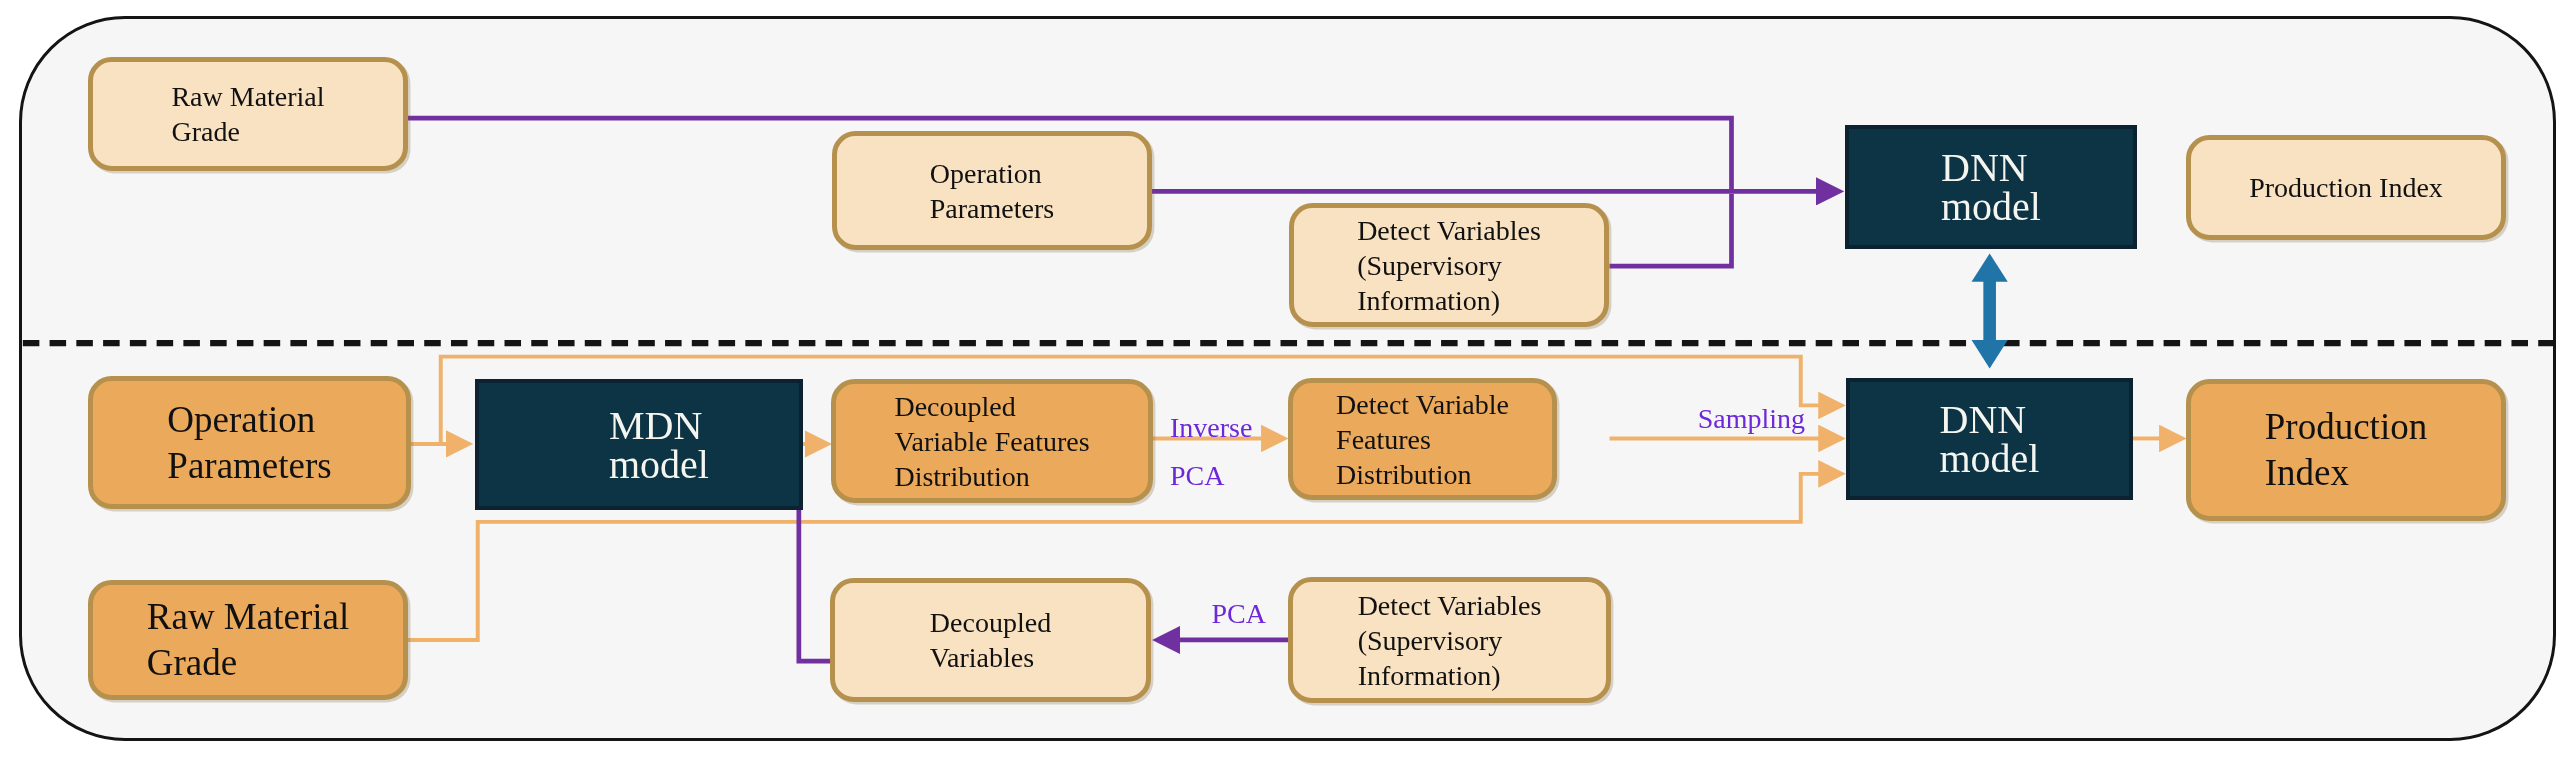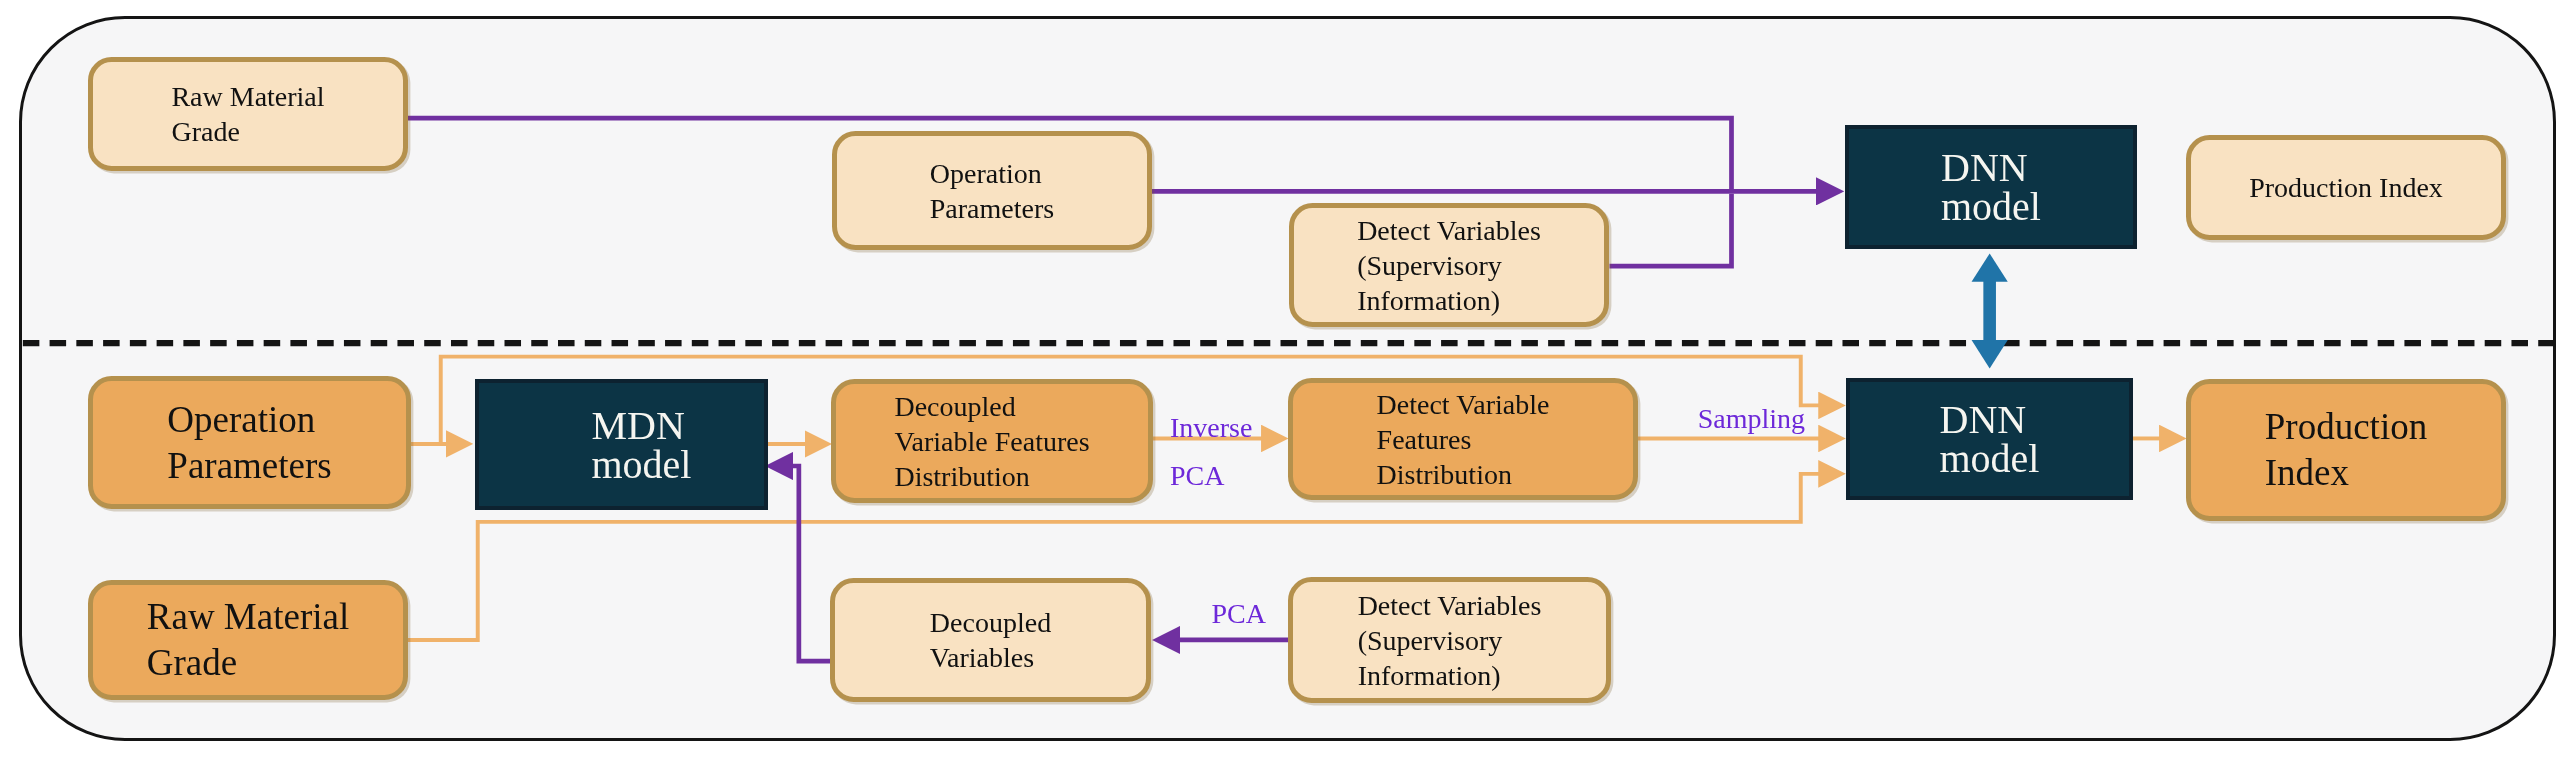--- a/index.html
+++ b/index.html
@@ -94,28 +94,28 @@
 Information)</div>
 
   <div class="node navy" style="left:1845px;top:125px;width:292px;height:124px;">DNN
 model</div>
 
   <div class="node peach" style="left:2186px;top:135px;width:320px;height:105px;">Production Index</div>
 
   <div class="node orange big" style="left:88px;top:376px;width:323px;height:133px;">Operation
 Parameters</div>
 
-  <div class="node navy" style="left:475px;top:379px;width:293px;height:131px;padding-left:40px;">MDN
+  <div class="node navy" style="left:475px;top:379px;width:328px;height:131px;padding-left:40px;">MDN
 model</div>
 
   <div class="node orange" style="left:831px;top:379px;width:322px;height:124px;">Decoupled
 Variable Features
 Distribution</div>
 
-  <div class="node orange" style="left:1288px;top:378px;width:350px;height:122px;">Detect Variable
+  <div class="node orange" style="left:1288px;top:378px;width:269px;height:122px;">Detect Variable
 Features
 Distribution</div>
 
   <div class="node navy" style="left:1846px;top:378px;width:287px;height:122px;">DNN
 model</div>
 
   <div class="node orange big" style="left:2186px;top:379px;width:320px;height:142px;">Production
 Index</div>
 
   <div class="node orange big" style="left:88px;top:580px;width:320px;height:120px;">Raw Material

